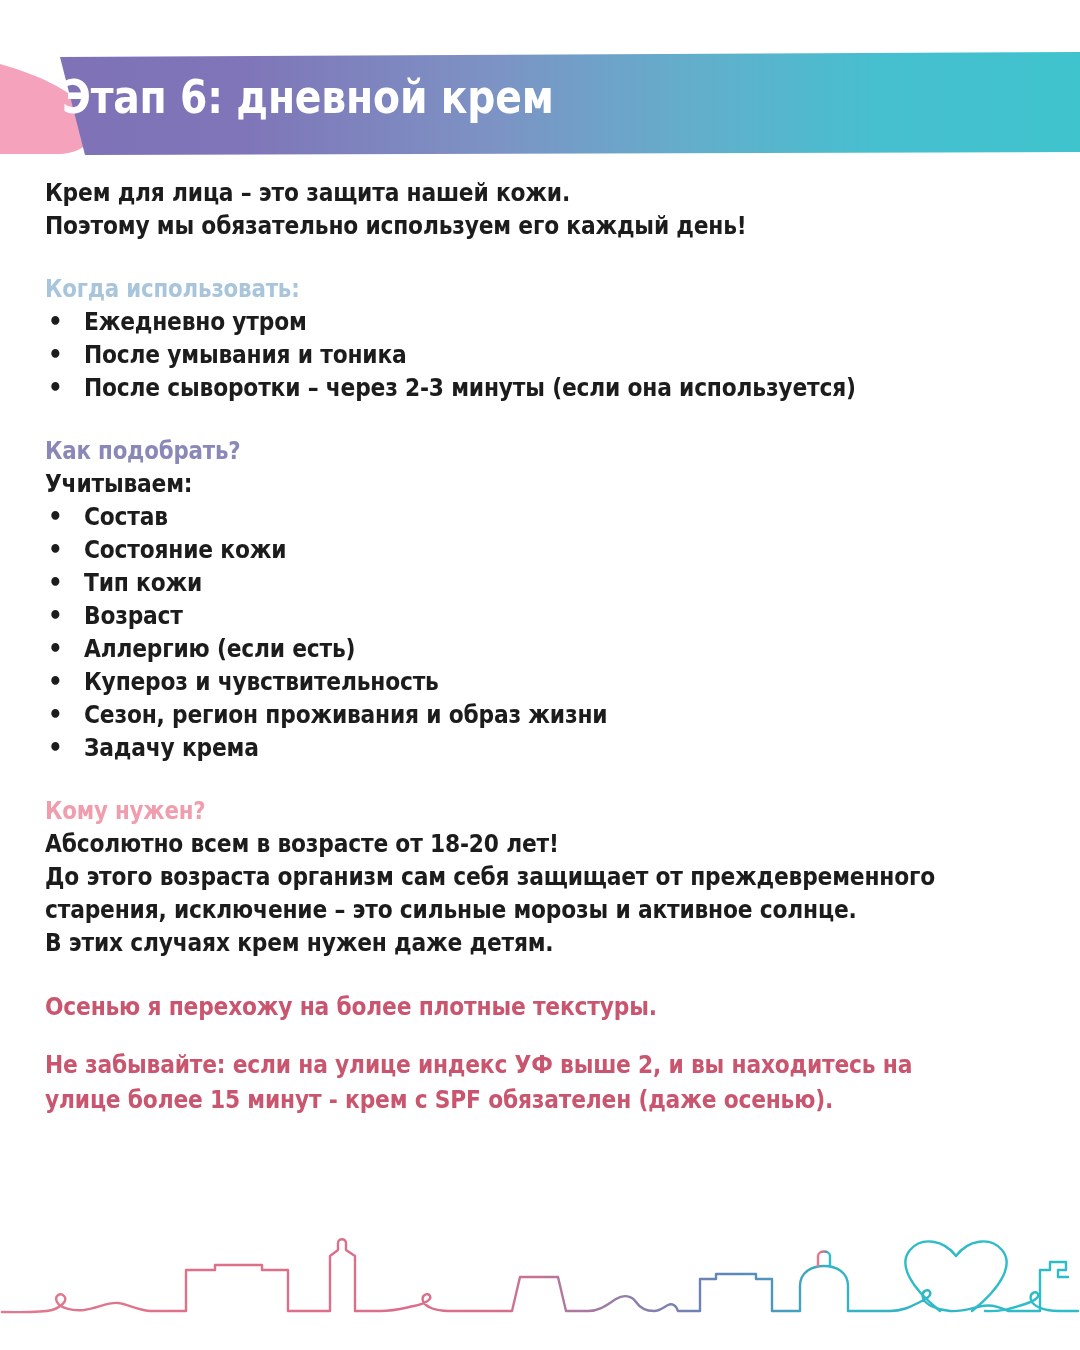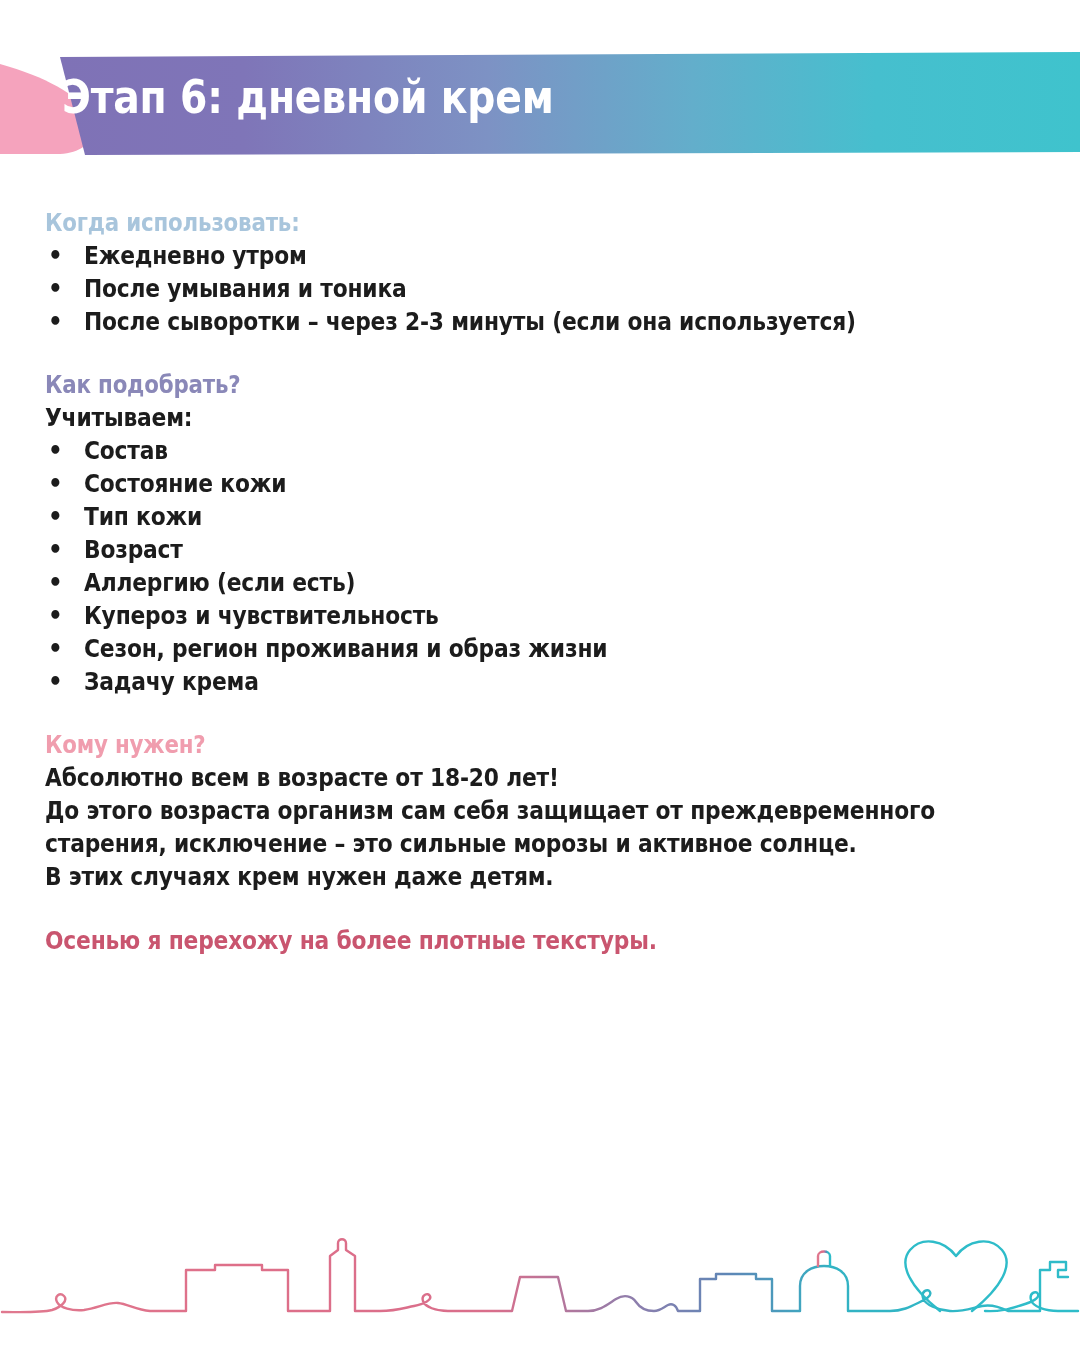--- a/index.html
+++ b/index.html
@@ -145,20 +145,24 @@
 
     <path d="M -140 6 C -30 6 70 38 88 74 C 100 98 86 112 60 114 L -140 114 Z" fill="#f5a3bd"></path>
 
     <path d="M 60 17 L 1080 12 L 1080 112 L 85 115 Z" fill="url(#bannerGrad)"></path>
   </svg>
 </div>
 <div id="banner-title">Этап 6: дневной крем</div>
 
 <div id="content">
 
+  <div>
+    <div class="para">Крем для лица – это защита нашей кожи.</div>
+    <div class="para">Поэтому мы обязательно используем его каждый день!</div>
+  </div>
 
   <div class="gap-lg"></div>
 
   <div>
     <div class="section-head" style="color:#a8c5dc;">Когда использовать:</div>
     <ul class="bullets">
       <li>
         <span class="bullet-dot">•</span>
         <span class="li-text">Ежедневно утром</span>
       </li>
@@ -223,20 +227,24 @@
     <div class="para">старения, исключение – это сильные морозы и активное солнце.</div>
     <div class="para">В этих случаях крем нужен даже детям.</div>
   </div>
 
   <div class="gap-lg"></div>
 
   <div class="pink-note">Осенью я перехожу на более плотные текстуры.</div>
 
   <div class="gap-md"></div>
 
+  <div>
+    <div class="pink-note">Не забывайте: если на улице индекс УФ выше 2, и вы находитесь на</div>
+    <div class="pink-note">улице более 15 минут - крем с SPF обязателен (даже осенью).</div>
+  </div>
 
 </div>
 
 <div id="footer-skyline">
   <svg width="1080" height="120" viewBox="0 0 1080 120">
     <defs>
       <linearGradient id="skyGrad" x1="0" y1="0" x2="1" y2="0">
         <stop offset="0%" stop-color="#e0798f"></stop>
         <stop offset="22%" stop-color="#de6f89"></stop>
         <stop offset="46%" stop-color="#d96e8b"></stop>

